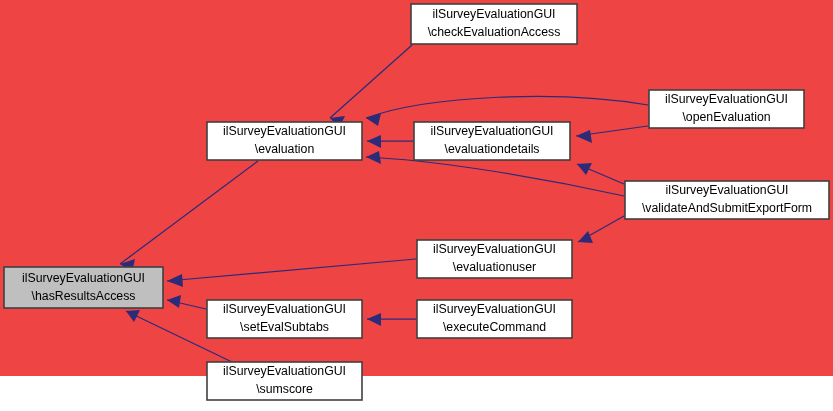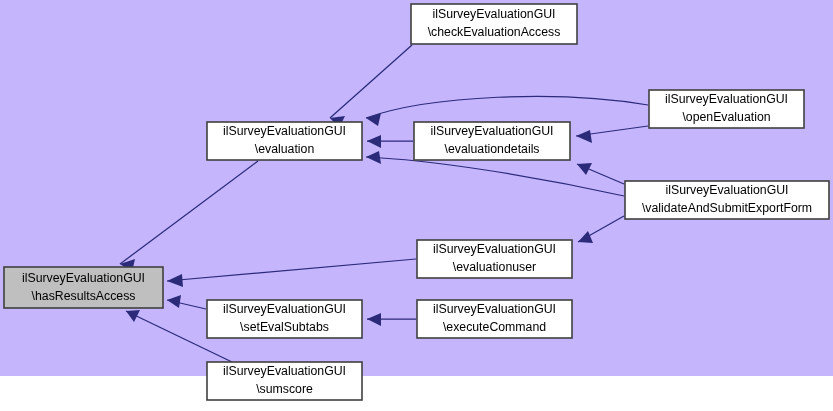--- a/index.html
+++ b/index.html
@@ -11,21 +11,21 @@
   body {
     width: 833px;
     height: 411px;
     font-family: "Liberation Sans", sans-serif;
     overflow: hidden;
   }
   #graph-root {
     position: relative;
     width: 833px;
     height: 376px;
-    background: #c4b5fd;
+    background: #ef4444;
   }
   svg#callgraph {
     display: block;
     width: 833px;
     height: 411px;
   }
   .node-box {
     fill: #ffffff;
     stroke: #404040;
     stroke-width: 1.6;

